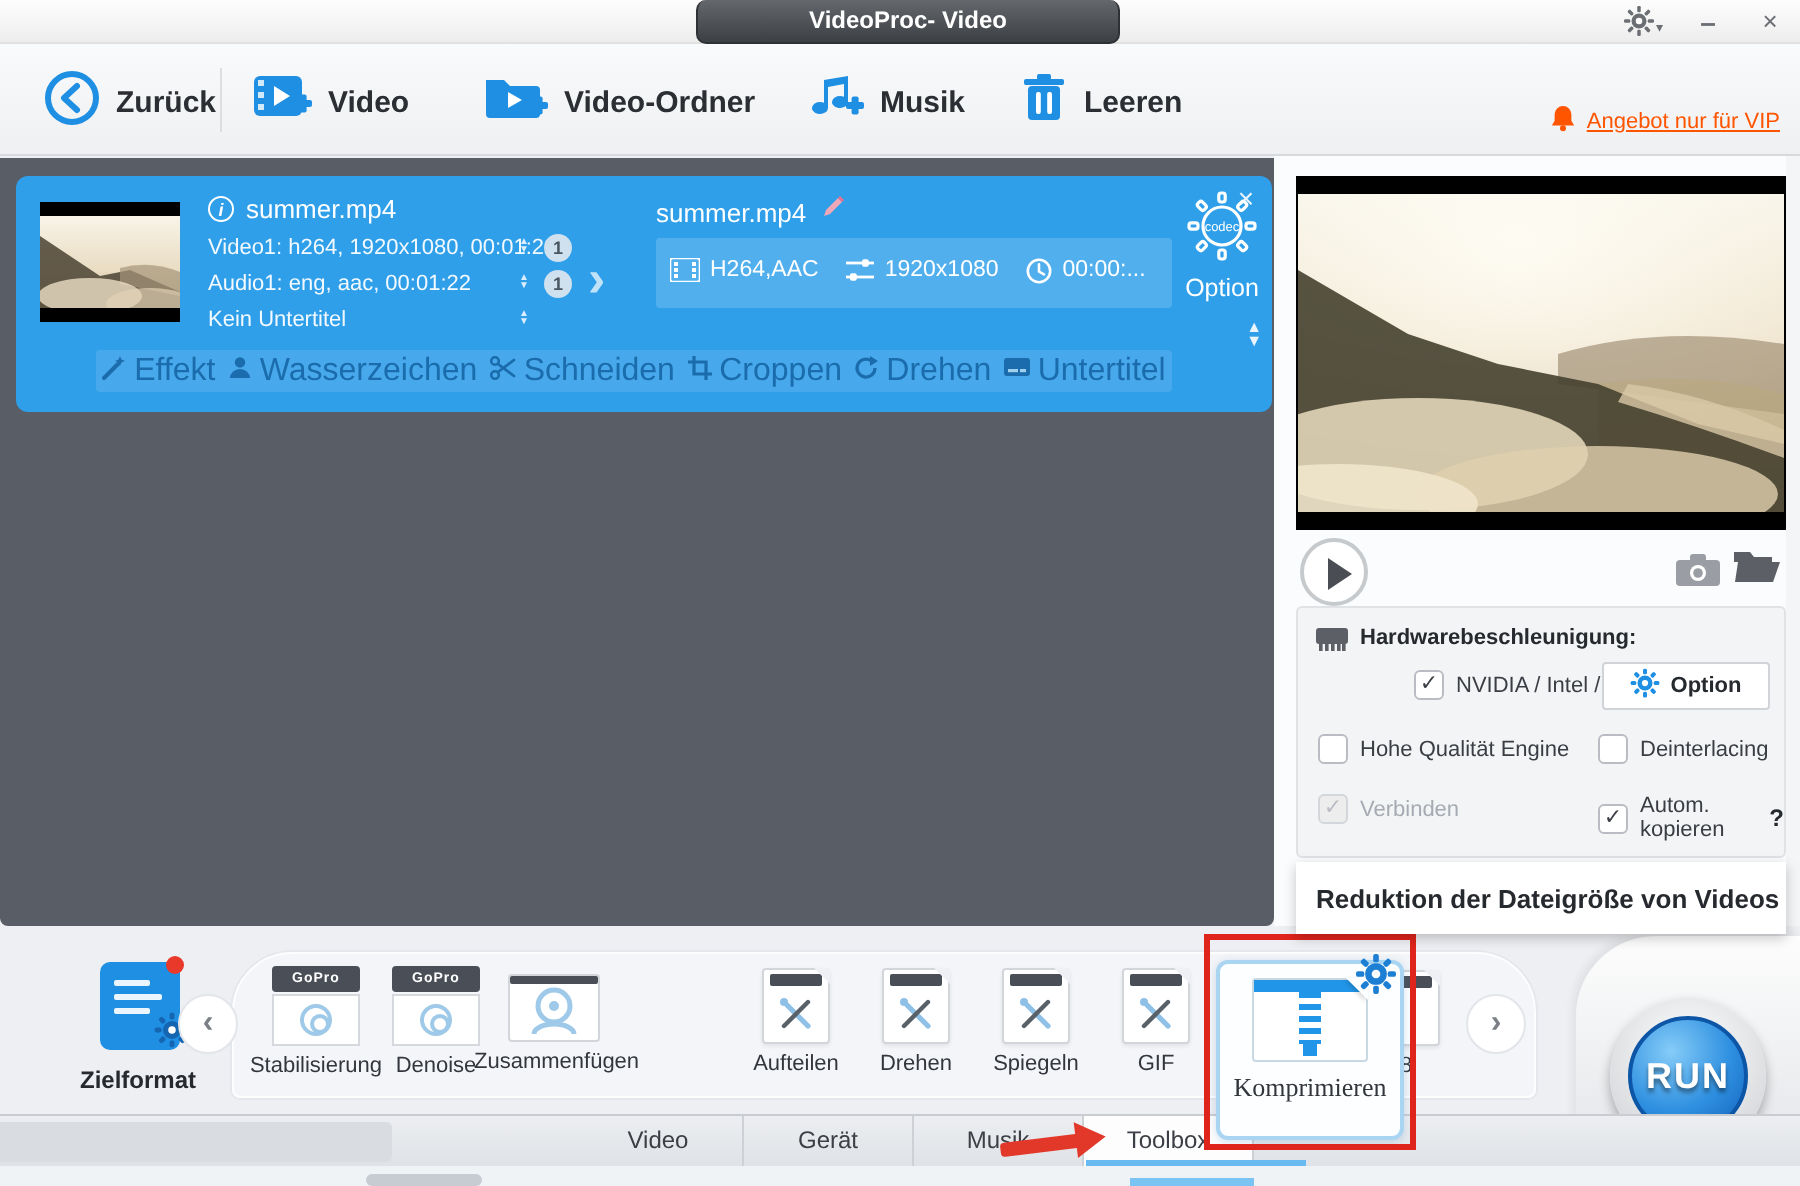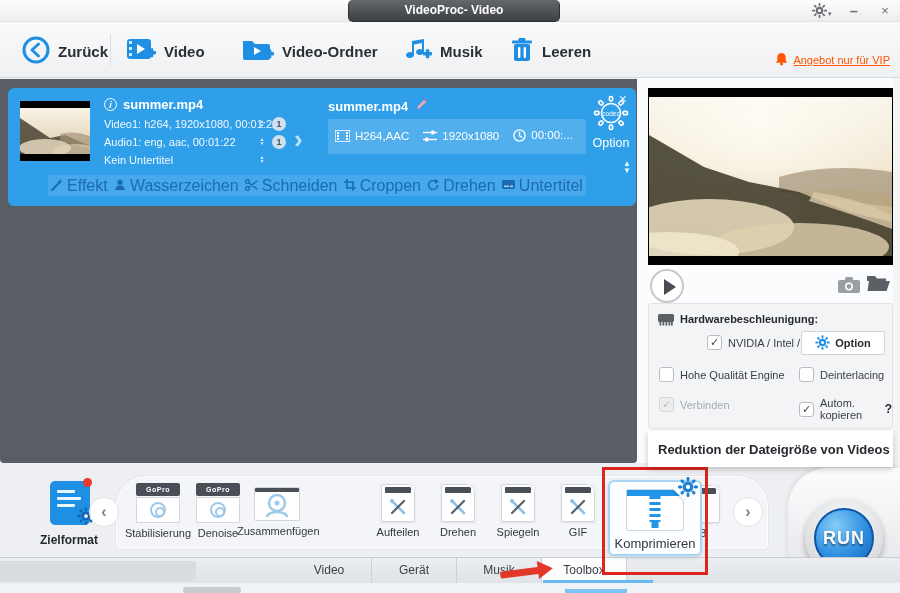--- a/index.html
+++ b/index.html
@@ -37,21 +37,21 @@
 
   
   .file-card { position:absolute; left:8px; top:88px; width:628px; height:118px;
     background:#2f9fea; border-radius:6px; color:#fff; }
   .card-close { position:absolute; right:9px; top:3px; font-size:14px; color:#eaf5fd; cursor:pointer; }
   .thumb { position:absolute; left:12px; top:13px; width:70px; height:60px; background:#000; }
   .thumb svg { position:absolute; left:0; top:7px; }
   .src-row1 { position:absolute; left:96px; top:9px; display:flex; align-items:center; gap:6px; }
   .i-badge { width:13px; height:13px; border:1px solid #fff; border-radius:50%; font-size:9px;
     line-height:12px; text-align:center; font-style:italic; font-weight:bold; }
-  .fname { font-size:13px; font-weight:bold; }
+  .fname { font-size:13px; font-weight:normal; }
   .meta { position:absolute; left:96px; font-size:11px; color:#f2f9ff; }
   .spin { position:absolute; left:250px; width:8px; font-size:5px; line-height:4px; color:#dceefb; text-align:center; cursor:pointer; }
   .count-badge { position:absolute; left:264px; width:14px; height:14px; background:#cfe0ee; color:#4a5560;
     border-radius:50%; font-size:9px; font-weight:bold; text-align:center; line-height:14px; }
   .card-chev { position:absolute; left:286px; top:36px; font-size:26px; color:#bfe2f8; font-weight:bold; }
   .out-row1 { position:absolute; left:320px; top:9px; display:flex; align-items:center; gap:7px; }
   .chips { position:absolute; left:320px; top:31px; width:258px; height:35px;
     background:rgba(255,255,255,.17); border-radius:2px; display:flex; align-items:center; }
   .chip { display:flex; align-items:flex-start; gap:5px; font-size:11.5px; padding:0 7px; white-space:nowrap; }
   .opt-block { position:absolute; left:582px; top:7px; width:42px; text-align:center; cursor:pointer; }
@@ -115,22 +115,22 @@
     border:2px solid #9ec9e8; border-radius:50%; }
   .page-icon { position:relative; width:34px; height:38px; margin:0 auto; background:#fff;
     border:1px solid #d2d6da; border-radius:2px; box-shadow:0 1px 2px rgba(0,0,0,.08); }
   .page-top { position:absolute; left:3px; right:3px; top:2px; height:6px; background:#4a4f57; border-radius:1px; }
   .page-fold { position:absolute; right:-1px; top:-1px; width:0; height:0;
     border-left:8px solid transparent; border-top:8px solid #eef0f3; }
   .cross-tools { position:absolute; left:7px; top:13px; }
   .webcam-icon { position:relative; width:46px; height:34px; margin:3px auto 0; background:#fff;
     border:1px solid #d2d6da; border-radius:2px; }
 
-  .komp-tile { position:absolute; left:608px; top:17px; width:94px; height:76px; background:#fdfeff;
-    border:2px solid #a9d5f3; border-radius:6px; box-shadow:0 1px 4px rgba(80,140,190,.25); z-index:3; cursor:pointer; }
+  .komp-tile { position:absolute; left:608px; top:17px; width:94px; height:90px; background:#fdfeff;
+    border:2px solid #a9d5f3; border-radius:6px; box-shadow:0 1px 4px rgba(80,140,190,.25); z-index:3; cursor:pointer;font-family:Liberation Serif, serif; }
   .zip-icon { position:relative; width:58px; height:42px; margin:7px auto 0; background:#fff;
     border:1px solid #c9d9e4; border-radius:2px; }
   .zip-top { position:absolute; left:0; right:0; top:0; height:6px; background:#2196e8; }
   .zip-teeth { position:absolute; left:50%; top:6px; transform:translateX(-50%); width:11px; height:26px;
     background:repeating-linear-gradient(#2196e8 0 3px, #fff 3px 6px); }
   .zip-slider { position:absolute; left:50%; top:31px; transform:translateX(-50%); width:7px; height:7px; background:#2196e8; }
   .zip-fold { position:absolute; right:-1px; top:-1px; width:0; height:0;
     border-left:11px solid transparent; border-top:11px solid #fdfeff;
     filter:drop-shadow(-1px 1px 1px rgba(0,0,0,.15)); }
   .komp-label { margin-top:5px; text-align:center; font-size:13px; color:#33373d; }

